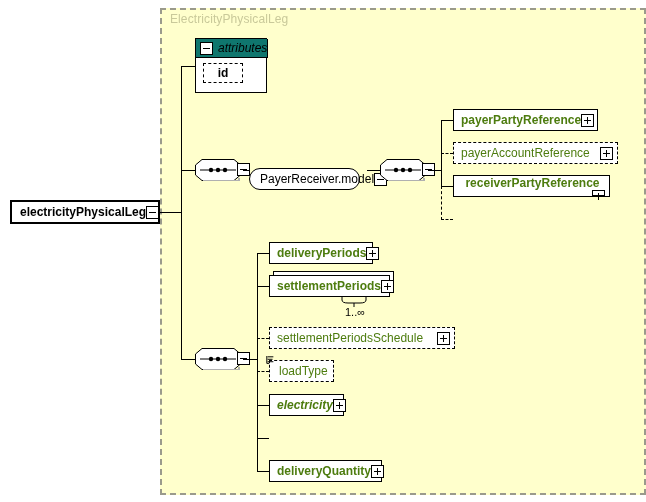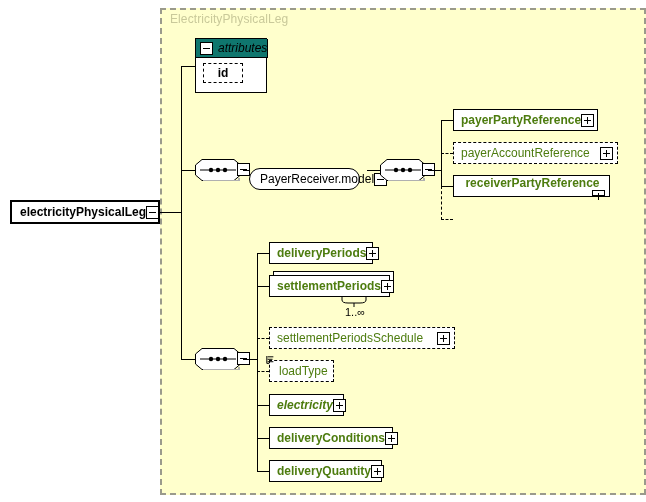--- a/index.html
+++ b/index.html
@@ -457,23 +457,19 @@
       <path d="M2,1 L9,1 M2,4 L8,4 M2,7 L9,7 M1,0 L1,9 L4,9" fill="none" stroke="#000000" stroke-width="1.2"></path>
     </svg>
     <span class="label">loadType</span>
   </div>
 
   <div class="node required" style="left:269px; top:394px; width:75px;font-style:italic;">
     <span class="label">electricity</span>
     <span class="ctl plus" style="margin-left:auto; margin-right:-1px;"></span>
   </div>
 
-  <div class="node required" style="left:269px; top:427px; width:124px;">
-    <span class="label">deliveryConditions</span>
-    <span class="ctl plus" style="margin-left:auto; margin-right:-1px;"></span>
-  </div>
 
   <div class="node required" style="left:269px; top:460px; width:113px;">
     <span class="label">deliveryQuantity</span>
     <span class="ctl plus" style="margin-left:auto; margin-right:-1px;"></span>
   </div>
 
 </div>
 
 </body></html>

